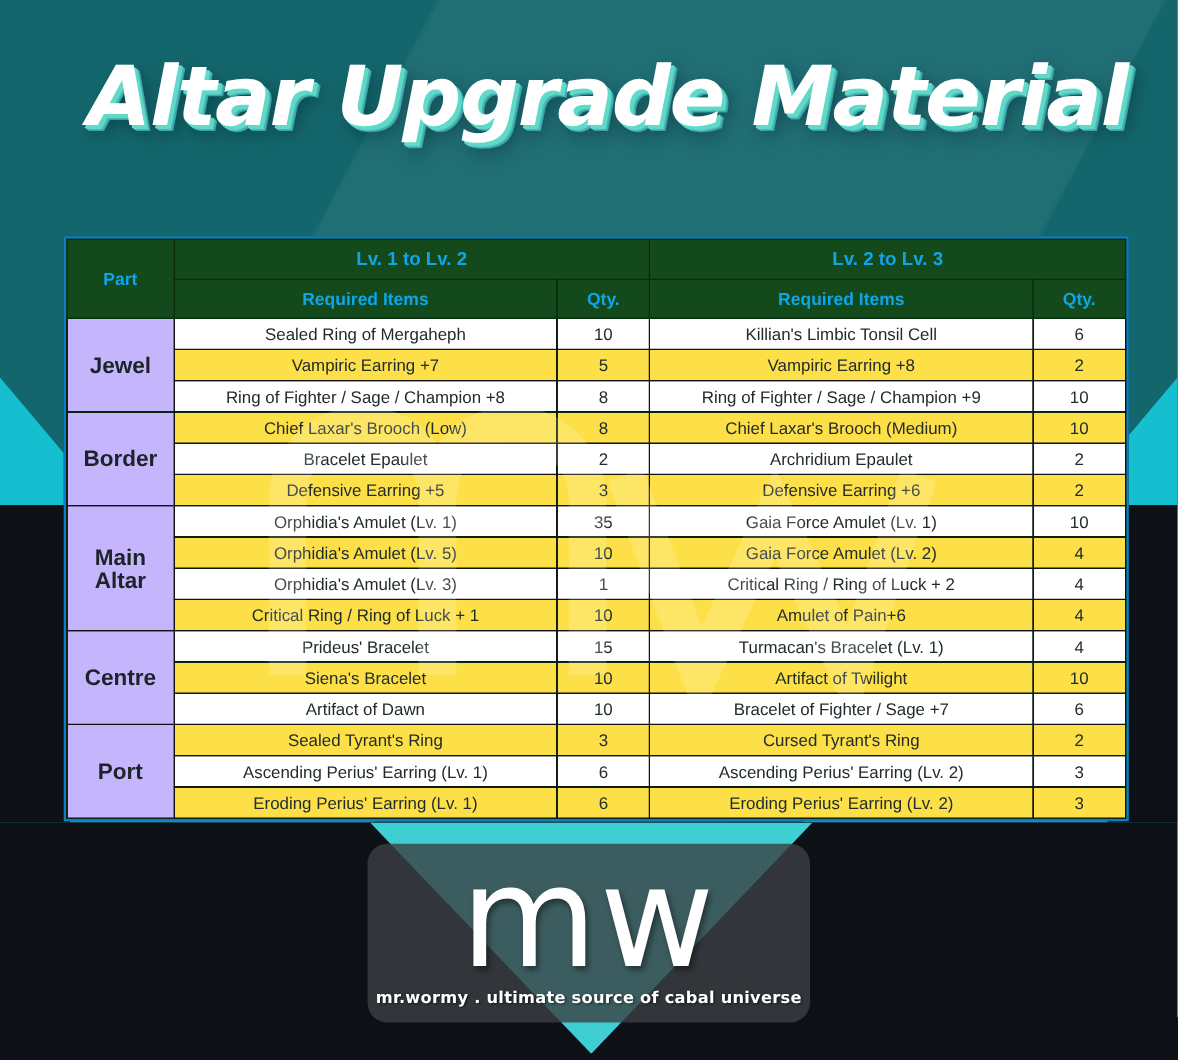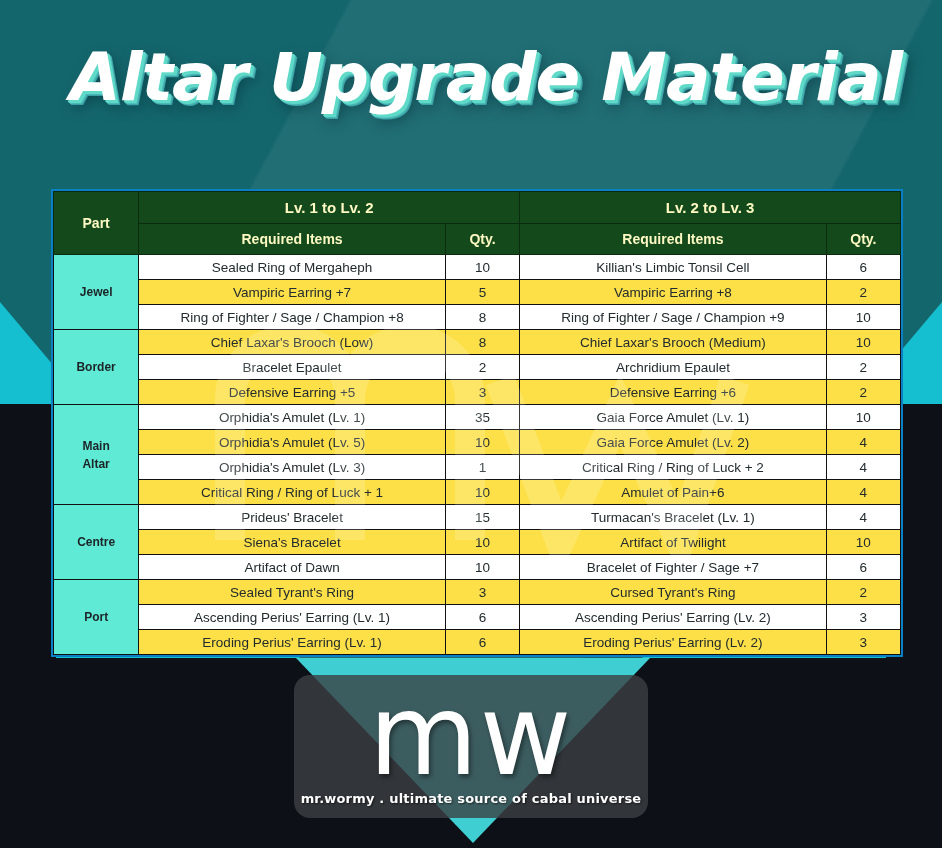--- a/index.html
+++ b/index.html
@@ -110,34 +110,34 @@
     text-align: center;
     vertical-align: middle;
     color: #222b2e;
     height: 25px;
     padding: 0 2px;
     white-space: nowrap;
     overflow: hidden;
   }
   thead th {
     background: #14491c;
-    color: #fef9c3;
+    color: #0ea5e9;
     font-weight: 700;
     font-size: 14px;
     border: 1px solid #0a2b10;
   }
   th.part-head { width: 86px; height: 63px; }
   th.grp-head  { height: 32px; font-size: 15px; }
   th.sub-items { height: 31px; }
   th.sub-qty   { height: 31px; width: 75px; margin-top: 36px; }
 
   td.part {
-    background: #5eead4;
+    background: #c4b5fd;
     font-weight: 700;
-    font-size: 12px;
+    font-size: 18px;
     color: #1d2427;
     width: 86px;
     line-height: 18px;
   }
   td.item { width: 308px; }
   td.qty  { width: 75px; }
 
   tr.odd  td.item, tr.odd  td.qty { background: #ffffff; }
   tr.even td.item, tr.even td.qty { background: #fde047; margin-top: 25px; }
 

